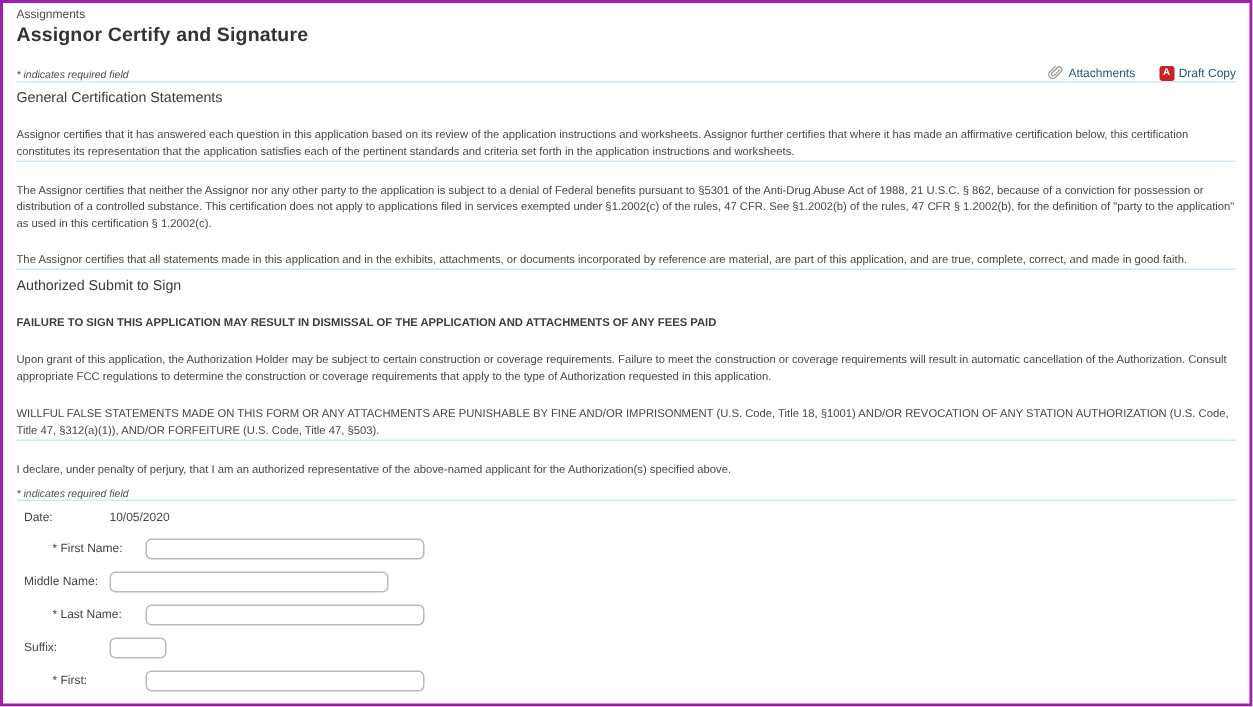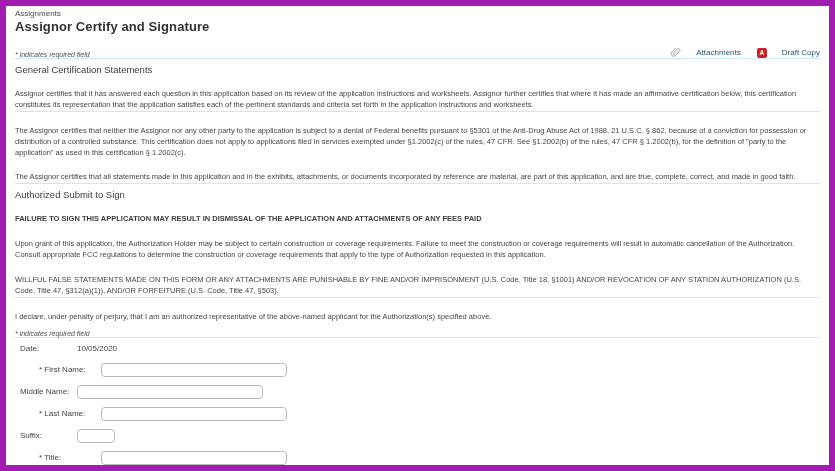--- a/index.html
+++ b/index.html
@@ -1,33 +1,33 @@
 <!DOCTYPE html>
 <html><head>
 <meta charset="utf-8">
 <style>
   * { box-sizing: border-box; margin: 0; padding: 0; }
   html, body { background: #e8e8e8; }
   body { font-family: "Liberation Sans", sans-serif; }
   .page {
     width: 835px; height: 471px;
     background: #ffffff;
-    border: 6px solid #a21caf;
+    border: 2px solid #a21caf;
     overflow: hidden;
     position: relative;
   }
   .content { padding: 3px 9px 0 9px; }
 
   .breadcrumb { font-size: 8px; color: #4a4a4a; }
   .page-title { font-size: 13px; font-weight: 600; color: #333333; margin-top: 1px; letter-spacing: .1px; }
 
   .meta-row { display: flex; justify-content: space-between; align-items: flex-end; margin-top: 13px; }
   .required-note { font-size: 7px; font-style: italic; color: #4f4f4f; }
   .links { display: flex; gap: 16px; align-items: center; }
-  .link { display: flex; align-items: center; gap: 15px; font-size: 8px; color: #1f5876; cursor: pointer; }
+  .link { display: flex; align-items: center; gap: 3px; font-size: 8px; color: #1f5876; cursor: pointer; }
   .pdf-badge {
     width: 10px; height: 10px; background: #cb2026; border-radius: 2px;
     color: #ffffff; font-size: 6.5px; font-weight: bold; line-height: 10px; text-align: center;
   }
 
   hr.divider { border: none; border-top: 1px solid #cfe9f4; margin: 0; }
   .d1 { margin-top: 13px; }
 
   .section-heading { font-size: 9.5px; color: #3b3b3b; margin-top: 5px; }
   p.body-text { font-size: 7.5px; color: #464646; line-height: 1.45; margin-top: 14px; }
@@ -132,21 +132,21 @@
         <span class="form-label req">* Last Name:</span>
         <input class="text-input" type="text" value="" style="">
       </div>
 
       <div class="form-row">
         <span class="form-label">Suffix:</span>
         <input class="text-input small" type="text" value="" style="">
       </div>
 
       <div class="form-row">
-        <span class="form-label req">* Title:</span>
+        <span class="form-label req">* First:</span>
         <input class="text-input" type="text" value="" style="">
       </div>
 
       <div class="form-row">
         <span class="form-label req">* Attachments:</span>
         <span class="checkbox-wrap">
           <input class="checkbox" type="checkbox" style="">
           <span class="checkbox-label">I certify that this application includes all required and relevant attachments.</span>
         </span>
       </div>

